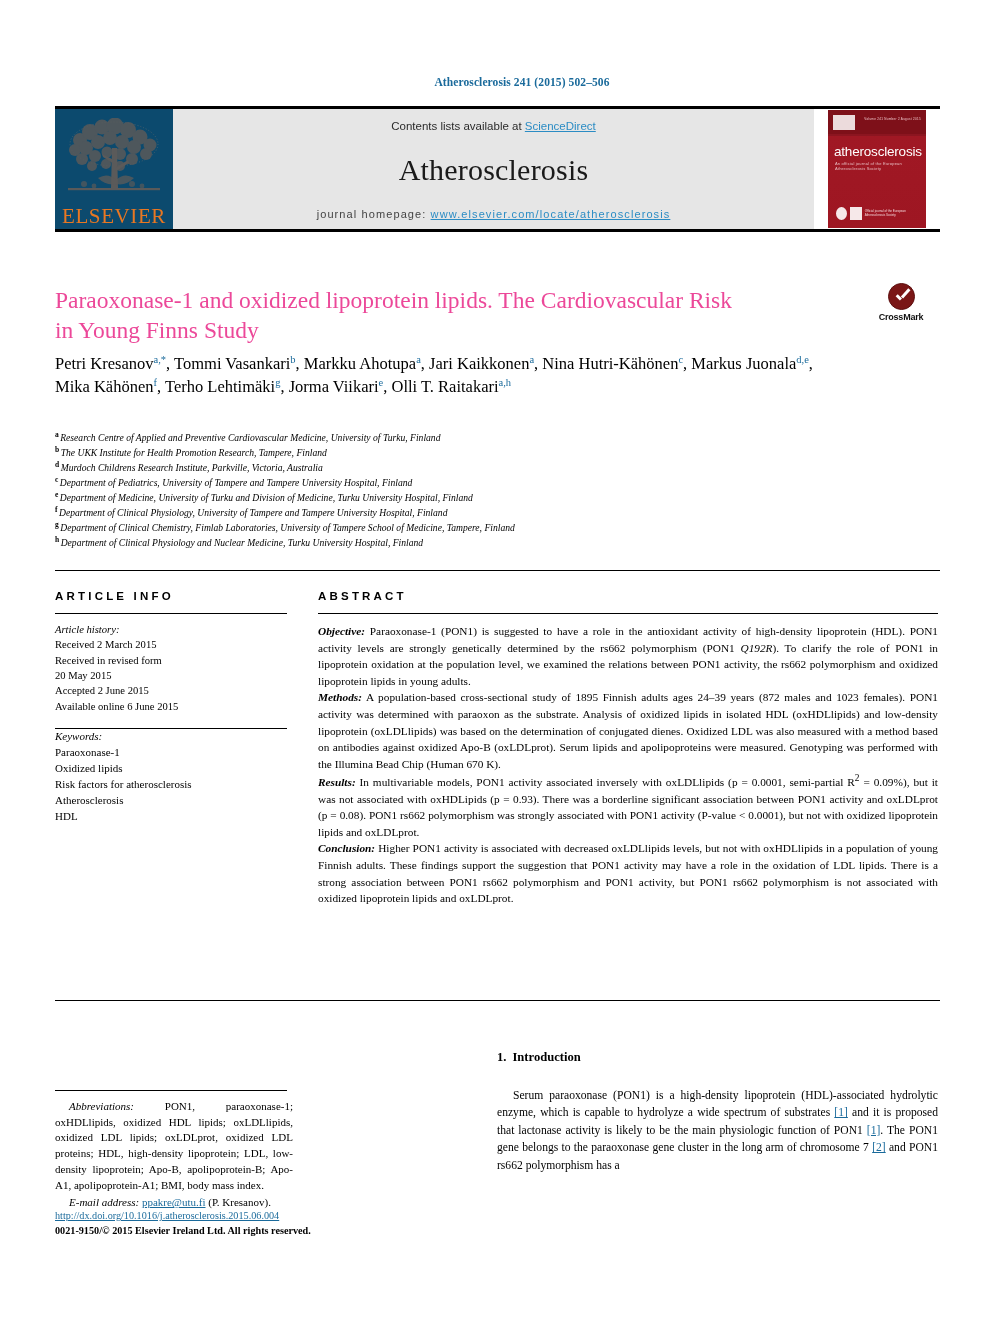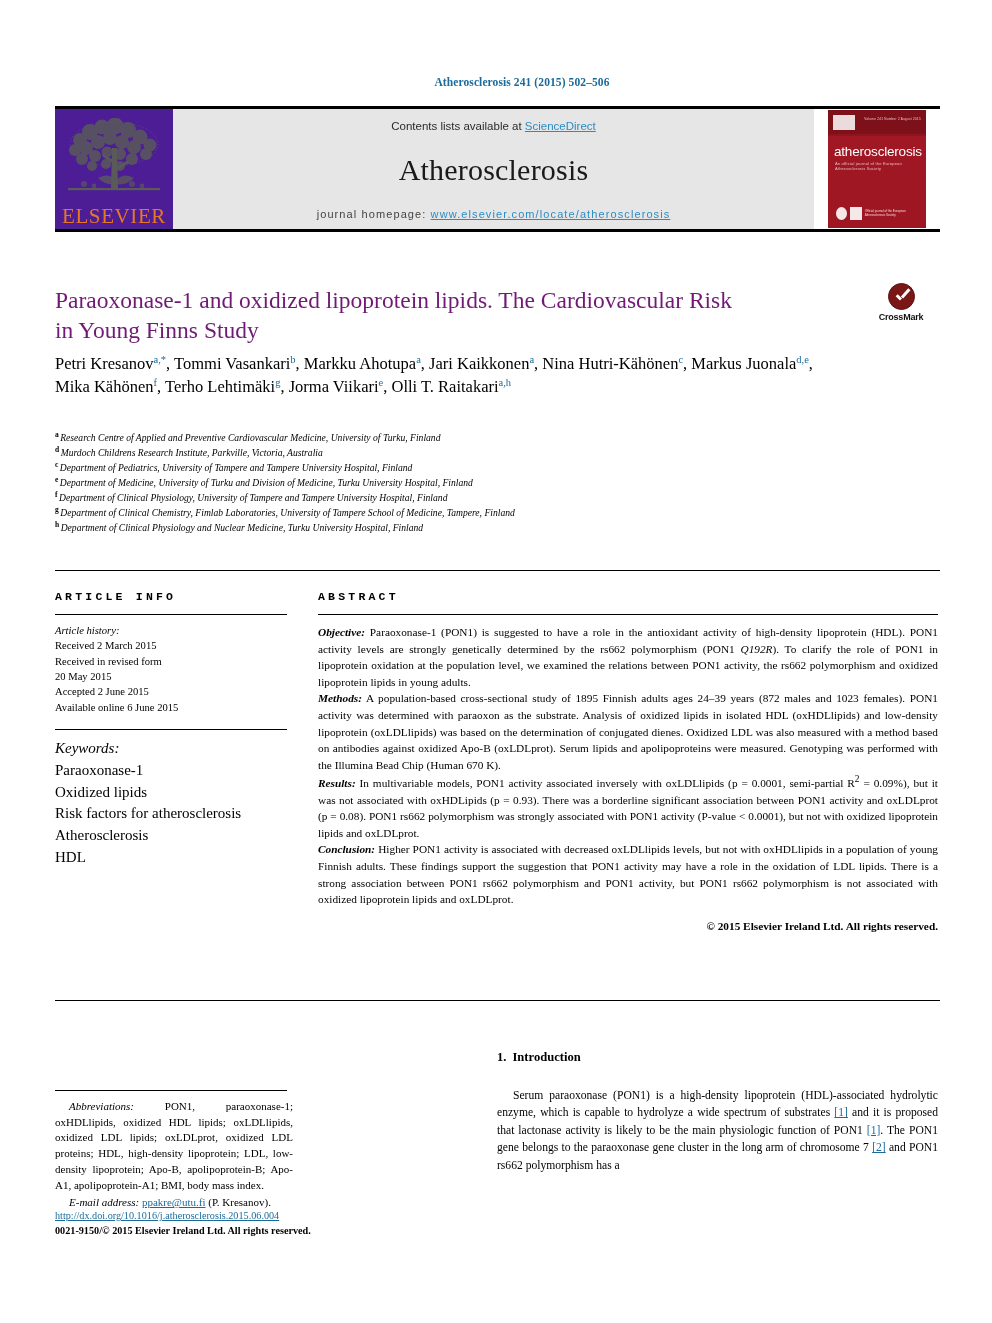--- a/index.html
+++ b/index.html
@@ -28,21 +28,21 @@
   .masthead {
     position: absolute; top: 106px; left: 55px; width: 885px; height: 126px;
     border-top: 3px solid #000;
     border-bottom: 3px solid #000;
     display: flex; align-items: stretch;
   }
   .logo-cell {
     width: 118px; flex: 0 0 118px;
     display: flex; flex-direction: column; align-items: center;
     justify-content: flex-end; padding-bottom: 2px;
-    background: #4c1d95;
+    background: #0c4a6e;
   }
   .tree-svg { display: block; }
   .logo-word {
     font-family: "Liberation Serif", serif;
     font-size: 21px; letter-spacing: .6px;
     color: #e87722; font-weight: 400; line-height: 1;
   }
   .center-cell {
     flex: 1 1 auto; background: #e6e6e6;
     display: flex; flex-direction: column;
@@ -103,21 +103,21 @@
     background: #fff; opacity: .9;
   }
   .cover .cv-b2 { width: 14px; height: 13px; background: #fff; opacity: .9; }
   .cover .cv-btext {
     font-family: "Liberation Sans", sans-serif; font-size: 3px; color: #f2d3d7; line-height: 1.3;
   }
 
   
   .title {
     position: absolute; top: 286px; left: 55px; width: 700px;
-    font-size: 23.5px; line-height: 1.26; color: #701a75;
+    font-size: 23.5px; line-height: 1.26; color: #ec4899;
     font-family: "Liberation Serif", serif;
   }
   .crossmark {
     position: absolute; top: 283px; left: 866px;
     width: 70px; text-align: center;
   }
   .crossmark .cm-circle {
     width: 27px; height: 27px; border-radius: 50%;
     background: #7a1616; margin: 0 auto 2px auto;
     position: relative; border: 1px solid #5c0f0f;
@@ -155,37 +155,37 @@
   .affils .mk { font-style: normal; font-weight: bold; font-size: 7.5px; vertical-align: super; margin-right: 1.5px; }
 
   
   .rule-full {
     position: absolute; left: 55px; width: 885px; height: 0;
     border-top: 1px solid #000;
   }
 
   
   .colhead {
-    font-family: Liberation Mono, monospace;
+    font-family: Liberation Sans, sans-serif;
     font-size: 11.5px; font-weight: bold; letter-spacing: 3.2px;
   }
   .info-col { position: absolute; top: 590px; left: 55px; width: 232px; }
   .abs-col  { position: absolute; top: 590px; left: 318px; width: 620px; }
 
   .sub-rule { border-top: 1.6px solid #000; margin-top: 11px; }
 
   .hist {
     margin-top: 8px; font-size: 10.6px; line-height: 1.45;
     font-family: "Liberation Serif", serif;
   }
   .hist .lbl { font-style: italic; }
 
   .kw-rule { border-top: 1.6px solid #000; margin-top: 14px; }
   .kw {
-    margin-top: 8px; font-size: 15px; line-height: 1.45;
+    font-size: 11px; line-height: 1.45;
   }
   .kw .lbl { font-style: italic; }
 
   .abs-body {
     margin-top: 9px; font-size: 11.3px; line-height: 1.47;
     text-align: justify; font-family: "Liberation Serif", serif;
   }
   .abs-body p { margin: 0; }
   .abs-body .hd { font-style: italic; font-weight: bold; }
   .abs-body .it { font-style: italic; }
@@ -325,20 +325,21 @@
     <span>Nina Hutri-Kähönen<sup>c</sup>,</span>
     <span>Markus Juonala<sup>d,e</sup>,</span>
     <span>Mika Kähönen<sup>f</sup>,</span>
     <span>Terho Lehtimäki<sup>g</sup>,</span>
     <span>Jorma Viikari<sup>e</sup>,</span>
     <span>Olli T. Raitakari<sup>a,h</sup></span>
   </div>
 
   <div class="affils">
     <div class="aff"><span class="mk">a</span><span>Research Centre of Applied and Preventive Cardiovascular Medicine, University of Turku, Finland</span></div>
+    <div class="aff"><span class="mk">b</span><span>The UKK Institute for Health Promotion Research, Tampere, Finland</span></div>
     <div class="aff"><span class="mk">d</span><span>Murdoch Childrens Research Institute, Parkville, Victoria, Australia</span></div>
     <div class="aff"><span class="mk">c</span><span>Department of Pediatrics, University of Tampere and Tampere University Hospital, Finland</span></div>
     <div class="aff"><span class="mk">e</span><span>Department of Medicine, University of Turku and Division of Medicine, Turku University Hospital, Finland</span></div>
     <div class="aff"><span class="mk">f</span><span>Department of Clinical Physiology, University of Tampere and Tampere University Hospital, Finland</span></div>
     <div class="aff"><span class="mk">g</span><span>Department of Clinical Chemistry, Fimlab Laboratories, University of Tampere School of Medicine, Tampere, Finland</span></div>
     <div class="aff"><span class="mk">h</span><span>Department of Clinical Physiology and Nuclear Medicine, Turku University Hospital, Finland</span></div>
   </div>
 
   <div class="rule-full" style="top:570px"></div>
 
@@ -365,21 +366,20 @@
   </div>
 
   <div class="abs-col">
     <div class="colhead">ABSTRACT</div>
     <div class="sub-rule"></div>
     <div class="abs-body">
       <p><span class="hd">Objective:</span><span> Paraoxonase-1 (PON1) is suggested to have a role in the antioxidant activity of high-density lipoprotein (HDL). PON1 activity levels are strongly genetically determined by the rs662 polymorphism (PON1 </span><span class="it">Q192R</span><span>). To clarify the role of PON1 in lipoprotein oxidation at the population level, we examined the relations between PON1 activity, the rs662 polymorphism and oxidized lipoprotein lipids in young adults.</span></p>
       <p><span class="hd">Methods:</span><span> A population-based cross-sectional study of 1895 Finnish adults ages 24–39 years (872 males and 1023 females). PON1 activity was determined with paraoxon as the substrate. Analysis of oxidized lipids in isolated HDL (oxHDLlipids) and low-density lipoprotein (oxLDLlipids) was based on the determination of conjugated dienes. Oxidized LDL was also measured with a method based on antibodies against oxidized Apo-B (oxLDLprot). Serum lipids and apolipoproteins were measured. Genotyping was performed with the Illumina Bead Chip (Human 670 K).</span></p>
       <p><span class="hd">Results:</span><span> In multivariable models, PON1 activity associated inversely with oxLDLlipids (p = 0.0001, semi-partial R</span><sup>2</sup><span> = 0.09%), but it was not associated with oxHDLipids (p = 0.93). There was a borderline significant association between PON1 activity and oxLDLprot (p = 0.08). PON1 rs662 polymorphism was strongly associated with PON1 activity (P-value &lt; 0.0001), but not with oxidized lipoprotein lipids and oxLDLprot.</span></p>
       <p><span class="hd">Conclusion:</span><span> Higher PON1 activity is associated with decreased oxLDLlipids levels, but not with oxHDLlipids in a population of young Finnish adults. These findings support the suggestion that PON1 activity may have a role in the oxidation of LDL lipids. There is a strong association between PON1 rs662 polymorphism and PON1 activity, but PON1 rs662 polymorphism is not associated with oxidized lipoprotein lipids and oxLDLprot.</span></p>
-      <div class="copyright">© 2015 Elsevier Ireland Ltd. All rights reserved.</div>
     </div>
   </div>
 
   <div class="rule-full" style="top:1000px"></div>
 
   <div class="fn-rule"></div>
   <div class="footnotes">
     <p class="lead"><span class="it">Abbreviations:</span><span> PON1, paraoxonase-1; oxHDLlipids, oxidized HDL lipids; oxLDLlipids, oxidized LDL lipids; oxLDLprot, oxidized LDL proteins; HDL, high-density lipoprotein; LDL, low-density lipoprotein; Apo-B, apolipoprotein-B; Apo-A1, apolipoprotein-A1; BMI, body mass index.</span></p>
     <p class="email-line"><span class="it">E-mail address:</span> <a class="mail" href="#">ppakre@utu.fi</a><span> (P. Kresanov).</span></p>
   </div>

